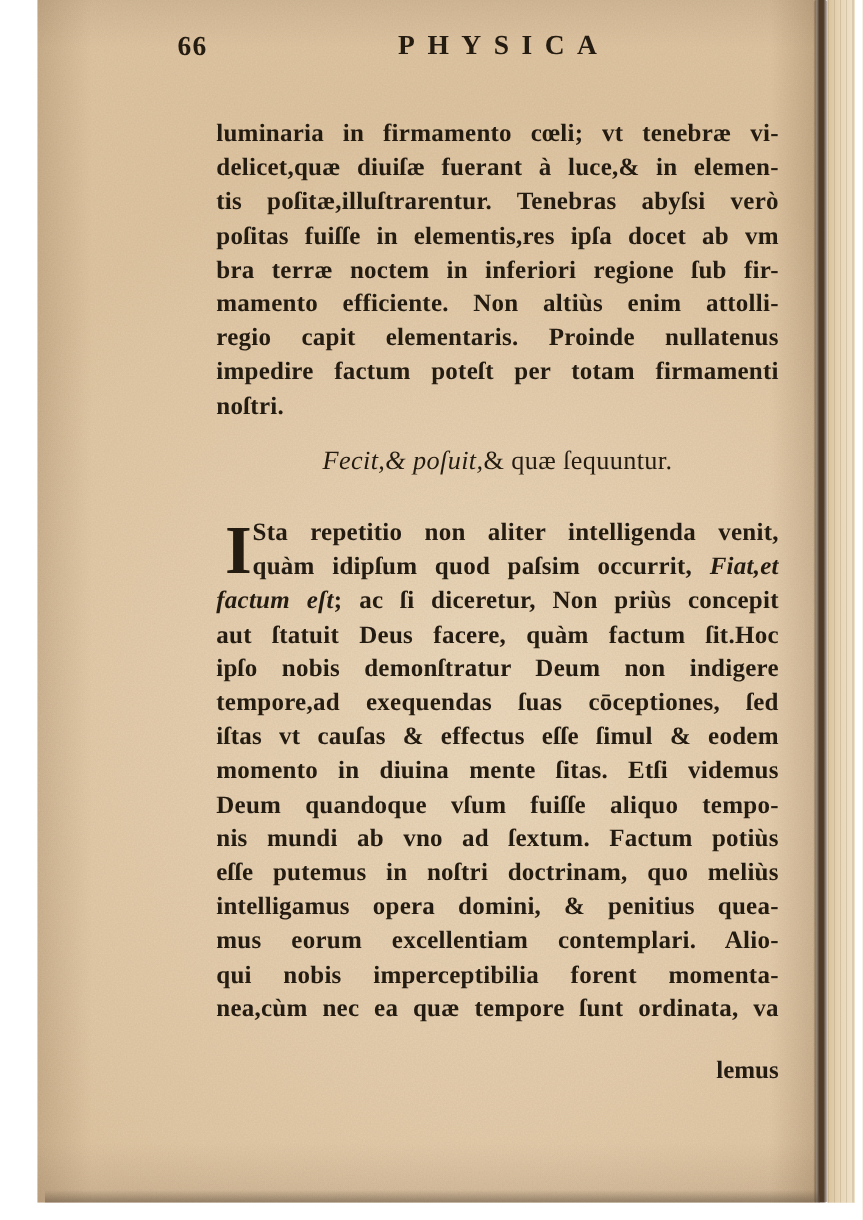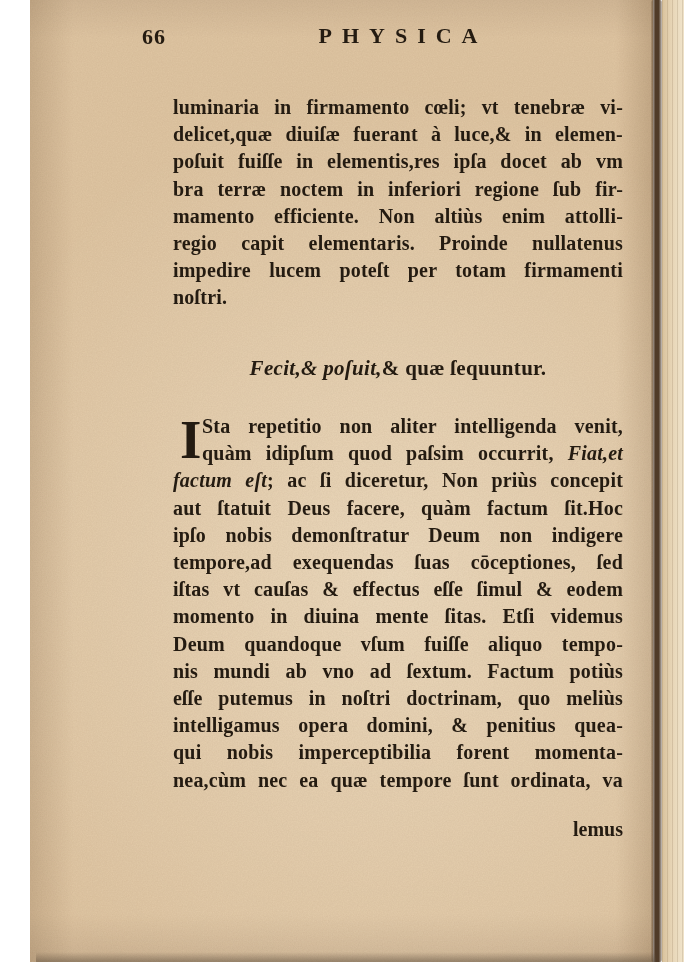--- a/index.html
+++ b/index.html
@@ -62,29 +62,29 @@
   .line {
     font-size:20px; font-weight:600; line-height:27.2px; letter-spacing:.2px;
     text-align:justify; text-align-last:justify; white-space:normal;
   }
   .line.flush { text-align-last:left; }
   .line.indent { margin-left:29px; }
   .it { font-style:italic; }
 
   .section-heading {
     position:absolute; left:143px; top:356px; width:450px; text-align:center;
-    font-size:21px; font-weight:700; letter-spacing:.3px;
+    font-size:21px; font-weight:400; letter-spacing:.3px;
   }
   .drop-cap {
     position:absolute; left:7px; top:1px; font-size:55px; line-height:52px;
     font-weight:700;
   }
   .para2-wrap { position:relative; }
   .catchword {
-    position:absolute; left:143px; top:818px; width:450px; text-align:right;
+    position:absolute; left:143px; top:845px; width:450px; text-align:right;
     font-size:20px; font-weight:600;
   }
 </style>
 </head>
 <body>
 
 <div class="scan">
 
   <div class="page">
     <svg class="noise" width="623" height="962" aria-hidden="true">
@@ -94,25 +94,26 @@
       </filter>
       <rect width="623" height="962" filter="url(#paperNoise)"></rect>
     </svg>
 
     <div class="folio">66</div>
     <div class="running-title">PHYSICA</div>
 
     <div class="textblock para1">
         <div class="line"><span>luminaria in firmamento cœli; vt tenebræ vi-</span></div>
         <div class="line"><span>delicet,quæ diuiſæ fuerant à luce,&amp; in elemen-</span></div>
-        <div class="line"><span>poſuit fuiſſe in elementis,res ipſa docet ab vm</span></div>
+        <div class="line"><span>tis poſitæ,illuſtrarentur. Tenebras abyſsi verò</span></div>
+        <div class="line"><span>poſitas fuiſſe in elementis,res ipſa docet ab vm</span></div>
         <div class="line"><span>bra terræ noctem in inferiori regione ſub fir-</span></div>
         <div class="line"><span>mamento efficiente. Non altiùs enim attolli-</span></div>
         <div class="line"><span>regio capit elementaris. Proinde nullatenus</span></div>
-        <div class="line"><span>impedire lucem poteſt per totam firmamenti</span></div>
+        <div class="line"><span>impedire factum poteſt per totam firmamenti</span></div>
         <div class="line flush"><span>noſtri.</span></div>
       </div>
 
     <div class="section-heading">
       <span class="it">Fecit,&amp; poſuit,</span><span>&amp; quæ ſequuntur.</span>
     </div>
 
     <div class="textblock para2 para2-wrap">
       <span class="drop-cap">I</span>
     <div class="line indent"><span>Sta repetitio non aliter intelligenda venit,</span></div>
@@ -120,20 +121,21 @@
         <div class="line"><span class="it">factum eſt</span><span>; ac ſi diceretur, Non priùs concepit</span></div>
         <div class="line"><span>aut ſtatuit Deus facere, quàm factum ſit.Hoc</span></div>
         <div class="line"><span>ipſo nobis demonſtratur Deum non indigere</span></div>
         <div class="line"><span>tempore,ad exequendas ſuas cōceptiones, ſed</span></div>
         <div class="line"><span>iſtas vt cauſas &amp; effectus eſſe ſimul &amp; eodem</span></div>
         <div class="line"><span>momento in diuina mente ſitas. Etſi videmus</span></div>
         <div class="line"><span>Deum quandoque vſum fuiſſe aliquo tempo-</span></div>
         <div class="line"><span>nis mundi ab vno ad ſextum. Factum potiùs</span></div>
         <div class="line"><span>eſſe putemus in noſtri doctrinam, quo meliùs</span></div>
         <div class="line"><span>intelligamus opera domini, &amp; penitius quea-</span></div>
+        <div class="line"><span>mus eorum excellentiam contemplari. Alio-</span></div>
         <div class="line"><span>qui nobis imperceptibilia forent momenta-</span></div>
         <div class="line"><span>nea,cùm nec ea quæ tempore ſunt ordinata, va</span></div>
       </div>
 
     <div class="catchword">lemus</div>
   </div>
 
   <div class="edge-line"></div>
   <div class="fore-edge"></div>
   <div class="bottom-shadow"></div>

